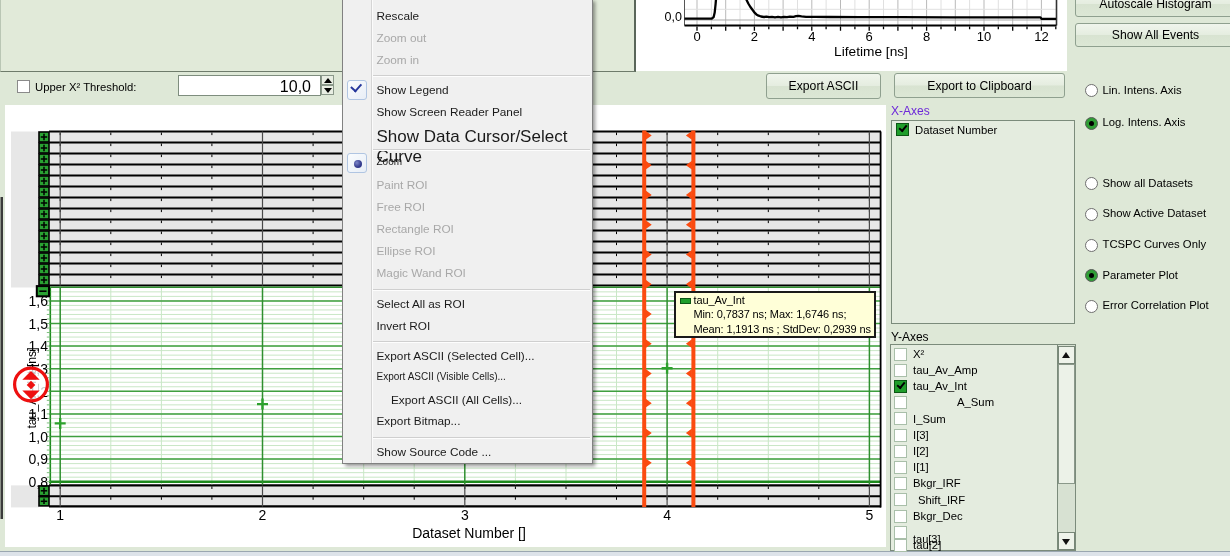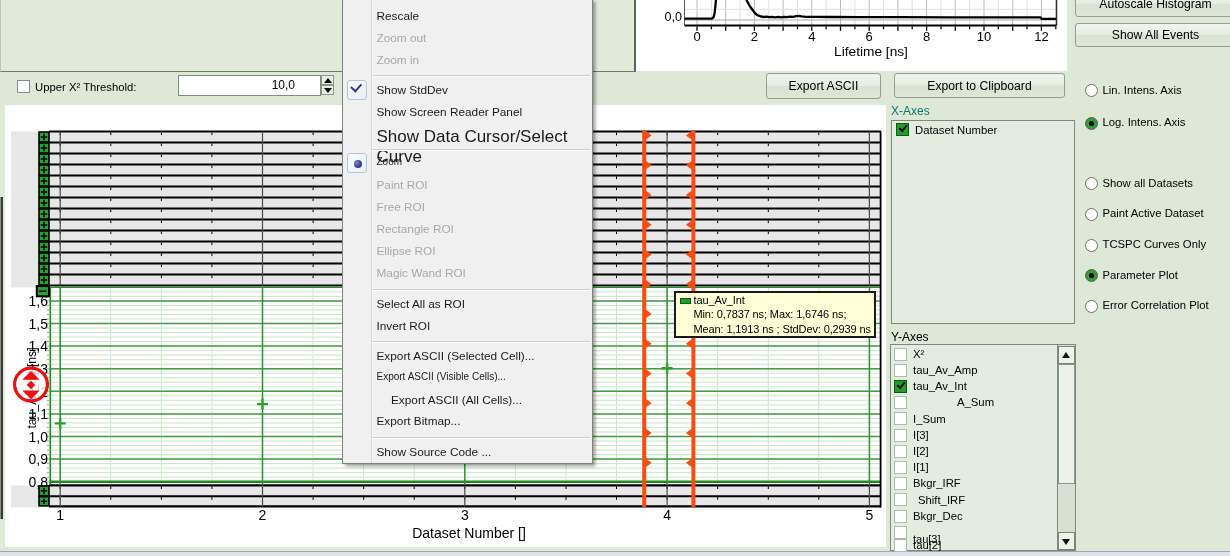--- a/index.html
+++ b/index.html
@@ -7,46 +7,46 @@
 #page div{box-sizing:border-box}
 </style></head>
 <body>
 <div id="page">
 <div style="position:absolute;left:0;top:0;width:636px;height:72px;background:#e1ead9;border-bottom:1.5px solid #6e7b6b;border-right:2px solid #5a665a;border-left:1px solid #b9c6b4"></div>
     <div style="position:absolute;left:636px;top:0;width:431px;height:71px;background:#fff"></div>
     <div style="position:absolute;left:5px;top:105px;width:881px;height:442px;background:#fff"></div>
     <div style="position:absolute;left:0;top:551px;width:1230px;height:5px;background:#dde3e9;border-top:1px solid #9aa7b0"></div>
     <div style="position:absolute;left:17px;top:80px;width:13px;height:13px;background:#fff;border:1px solid #8a8a8a"></div>
     <div style="position:absolute;left:35px;top:81px;font-size:11.3px;color:#000">Upper X² Threshold:</div>
-    <div style="position:absolute;left:178px;top:75px;width:143px;height:21px;background:#fff;border:1px solid #7e8d7e;font-size:12px;text-align:right;padding:2px 25px 0 0;color:#000">10,0</div>
+    <div style="position:absolute;left:178px;top:75px;width:143px;height:21px;background:#fff;border:1px solid #7e8d7e;font-size:16px;text-align:right;padding:2px 9px 0 0;color:#000">10,0</div>
     <div style="position:absolute;left:321px;top:75px;width:13px;height:10px;background:#e8eee3;border:1px solid #8a988a"></div>
     <div style="position:absolute;left:321px;top:85px;width:13px;height:10px;background:#e8eee3;border:1px solid #8a988a"></div>
     <div style="position:absolute;left:324px;top:78px;width:0;height:0;border-left:4px solid transparent;border-right:4px solid transparent;border-bottom:5px solid #000"></div>
     <div style="position:absolute;left:324px;top:88px;width:0;height:0;border-left:4px solid transparent;border-right:4px solid transparent;border-top:5px solid #000"></div>
     <div style="position:absolute;left:1075px;top:-9px;width:161px;height:26px;background:linear-gradient(#f0f5ec,#e5ede0 48%,#d8e3d1 52%,#dce7d5);border:1px solid #8fa08f;border-radius:3px;display:flex;align-items:center;justify-content:center;font-size:12.2px;color:#000">Autoscale Histogram</div>
     <div style="position:absolute;left:1075px;top:23px;width:161px;height:24px;background:linear-gradient(#f0f5ec,#e5ede0 48%,#d8e3d1 52%,#dce7d5);border:1px solid #8fa08f;border-radius:3px;display:flex;align-items:center;justify-content:center;font-size:12.2px;color:#000">Show All Events</div>
     <div style="position:absolute;left:766px;top:73px;width:115px;height:26px;background:linear-gradient(#f0f5ec,#e5ede0 48%,#d8e3d1 52%,#dce7d5);border:1px solid #8fa08f;border-radius:3px;display:flex;align-items:center;justify-content:center;font-size:12.2px;color:#000">Export ASCII</div>
     <div style="position:absolute;left:894px;top:73px;width:171px;height:25px;background:linear-gradient(#f0f5ec,#e5ede0 48%,#d8e3d1 52%,#dce7d5);border:1px solid #8fa08f;border-radius:3px;display:flex;align-items:center;justify-content:center;font-size:12.2px;color:#000">Export to Clipboard</div>
     <div style="position:absolute;left:1084.5px;top:84.0px;width:13px;height:13px;border-radius:50%;background:#fff;border:1px solid #6f6f6f"></div>
     <div style="position:absolute;left:1102.5px;top:83.5px;font-size:11.3px;color:#000">Lin. Intens. Axis</div>
     <div style="position:absolute;left:1084.5px;top:116.5px;width:13px;height:13px;border-radius:50%;background:#2f9e35;border:1px solid #5a5a5a"></div>
     <div style="position:absolute;left:1088.5px;top:120.5px;width:5px;height:5px;border-radius:50%;background:#000"></div>
     <div style="position:absolute;left:1102.5px;top:116px;font-size:11.3px;color:#000">Log. Intens. Axis</div>
     <div style="position:absolute;left:1084.5px;top:177.1px;width:13px;height:13px;border-radius:50%;background:#fff;border:1px solid #6f6f6f"></div>
     <div style="position:absolute;left:1102.5px;top:176.6px;font-size:11.3px;color:#000">Show all Datasets</div>
     <div style="position:absolute;left:1084.5px;top:207.8px;width:13px;height:13px;border-radius:50%;background:#fff;border:1px solid #6f6f6f"></div>
-    <div style="position:absolute;left:1102.5px;top:207.3px;font-size:11.3px;color:#000">Paint Active Dataset</div>
+    <div style="position:absolute;left:1102.5px;top:207.3px;font-size:11.3px;color:#000">Show Active Dataset</div>
     <div style="position:absolute;left:1084.5px;top:238.5px;width:13px;height:13px;border-radius:50%;background:#fff;border:1px solid #6f6f6f"></div>
     <div style="position:absolute;left:1102.5px;top:238px;font-size:11.3px;color:#000">TCSPC Curves Only</div>
     <div style="position:absolute;left:1084.5px;top:269.2px;width:13px;height:13px;border-radius:50%;background:#2f9e35;border:1px solid #5a5a5a"></div>
     <div style="position:absolute;left:1088.5px;top:273.2px;width:5px;height:5px;border-radius:50%;background:#000"></div>
     <div style="position:absolute;left:1102.5px;top:268.7px;font-size:11.3px;color:#000">Parameter Plot</div>
     <div style="position:absolute;left:1084.5px;top:299.9px;width:13px;height:13px;border-radius:50%;background:#fff;border:1px solid #6f6f6f"></div>
     <div style="position:absolute;left:1102.5px;top:299.4px;font-size:11.3px;color:#000">Error Correlation Plot</div>
-    <div style="position:absolute;left:891px;top:104px;font-size:12px;color:#0f766e">X-Axes</div>
+    <div style="position:absolute;left:891px;top:104px;font-size:12px;color:#6d28d9">X-Axes</div>
     <div style="position:absolute;left:891px;top:120px;width:184px;height:204px;background:#e4ecdf;border:1px solid #7b8b7b"></div>
     <div style="position:absolute;left:896px;top:123px;width:13px;height:13px;background:#1f9e2b;border:1px solid #0c5715"></div>
     <div style="position:absolute;left:898.5px;top:125px;width:8px;height:5px;border-left:2.4px solid #000;border-bottom:2.4px solid #000;transform:rotate(-50deg)"></div>
     <div style="position:absolute;left:915px;top:124px;font-size:11.3px;color:#000">Dataset Number</div>
     <div style="position:absolute;left:891px;top:330px;font-size:12px;color:#000">Y-Axes</div>
     <div style="position:absolute;left:890px;top:344px;width:186px;height:207px;background:#e4ecdf;border:1px solid #7b8b7b"></div>
     <div style="position:absolute;left:894px;top:347.5px;width:13px;height:13px;background:#fff;border:1px solid #a9bfa9"></div>
     <div style="position:absolute;left:913px;top:347.7px;font-size:11.3px;color:#000">X²</div>
     <div style="position:absolute;left:894px;top:363.7px;width:13px;height:13px;background:#fff;border:1px solid #a9bfa9"></div>
     <div style="position:absolute;left:913px;top:363.9px;font-size:11.3px;color:#000">tau_Av_Amp</div>
@@ -236,21 +236,21 @@
       </g>
     </svg>
 <div style="position:absolute;left:342px;top:-2px;width:251px;height:466px;background:#f0f0f0;border:1px solid #818181;box-shadow:2.5px 2.5px 3.5px rgba(0,0,0,0.4);z-index:30">
       <div style="position:absolute;left:28px;top:0;width:1px;height:100%;background:#d5d5d5"></div>
       <div style="position:absolute;left:29px;top:0;width:1px;height:100%;background:#fbfbfb"></div>
       <div style="position:absolute;left:33.5px;top:10.0px;font-size:11.8px;color:#1a1a1a">Rescale</div>
       <div style="position:absolute;left:33.5px;top:32.0px;font-size:11.8px;color:#a8a8a8">Zoom out</div>
       <div style="position:absolute;left:33.5px;top:54.0px;font-size:11.8px;color:#a8a8a8">Zoom in</div>
       <div style="position:absolute;left:30px;top:75.5px;width:217px;height:1px;background:#cfcfcf"></div>
       <div style="position:absolute;left:30px;top:76.5px;width:217px;height:1px;background:#fdfdfd"></div>
-      <div style="position:absolute;left:33.5px;top:83.5px;font-size:11.8px;color:#1a1a1a">Show StdDev</div>
+      <div style="position:absolute;left:33.5px;top:83.5px;font-size:11.8px;color:#1a1a1a">Show Legend</div>
       <div style="position:absolute;left:3.5px;top:80.5px;width:20px;height:20px;background:linear-gradient(135deg,#fafcfe,#e8eef6);border:1px solid #b0c5e2;border-radius:3px"></div>
       <div style="position:absolute;left:8px;top:84.0px;width:10px;height:6.5px;border-left:2.5px solid #26379c;border-bottom:2.5px solid #26379c;transform:rotate(-48deg)"></div>
       <div style="position:absolute;left:33.5px;top:105.5px;font-size:11.8px;color:#1a1a1a">Show Screen Reader Panel</div>
       <div style="position:absolute;left:33.5px;top:127.5px;font-size:17px;color:#1a1a1a">Show Data Cursor/Select Curve</div>
       <div style="position:absolute;left:30px;top:149.5px;width:217px;height:1px;background:#cfcfcf"></div>
       <div style="position:absolute;left:30px;top:150.5px;width:217px;height:1px;background:#fdfdfd"></div>
       <div style="position:absolute;left:33.5px;top:157.0px;font-size:10px;color:#1a1a1a">Zoom</div>
       <div style="position:absolute;left:3.5px;top:154.0px;width:20px;height:20px;background:linear-gradient(135deg,#fafcfe,#e8eef6);border:1px solid #b0c5e2;border-radius:3px"></div>
       <div style="position:absolute;left:10.5px;top:161.0px;width:8px;height:8px;border-radius:50%;background:radial-gradient(circle at 35% 35%,#7c86c8,#333a8c 60%)"></div>
       <div style="position:absolute;left:33.5px;top:179.0px;font-size:11.8px;color:#a8a8a8">Paint ROI</div>

